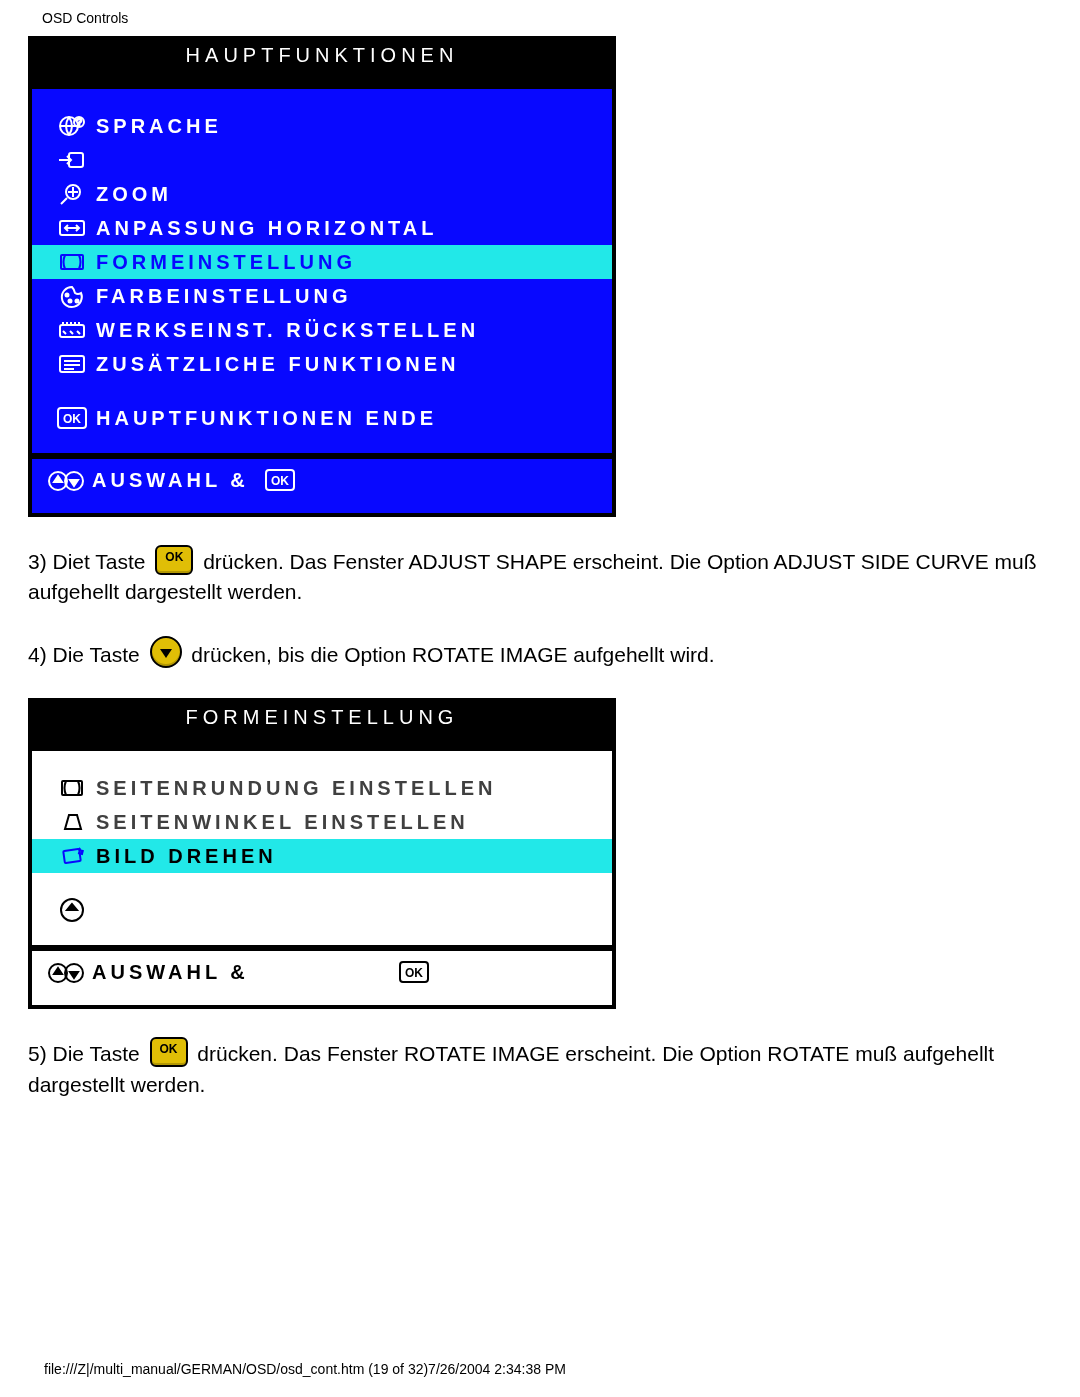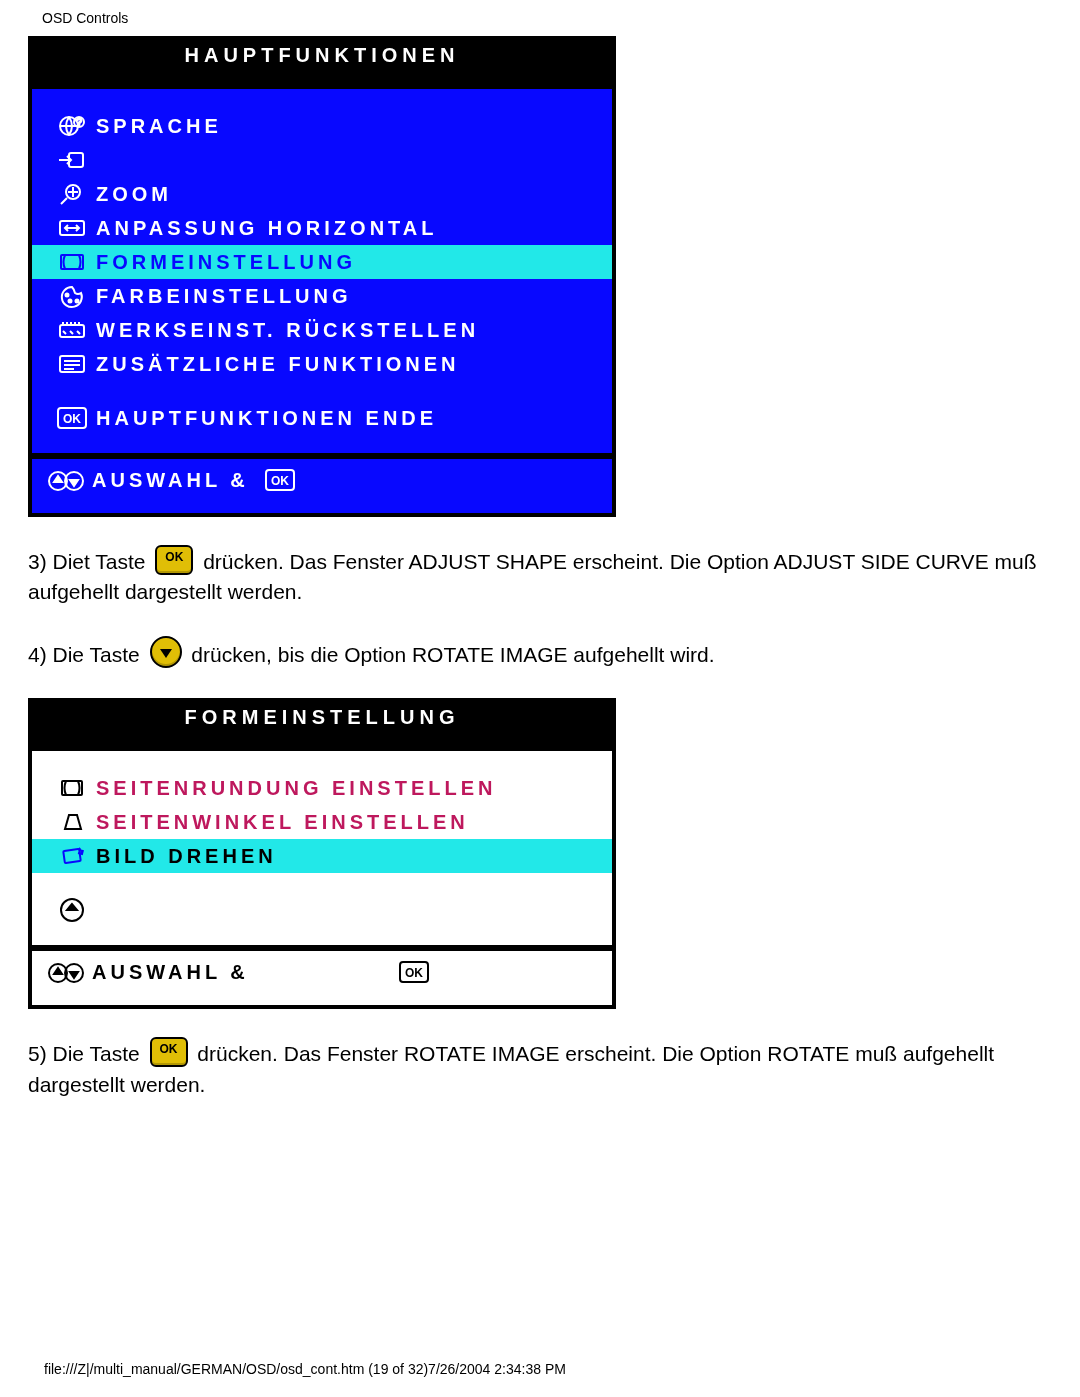--- a/index.html
+++ b/index.html
@@ -1,28 +1,28 @@
 <!DOCTYPE html>
 <html><head>
 <meta charset="utf-8">
 <style>
   html,body{margin:0;padding:0;background:#fff;font-family:Helvetica,Arial,sans-serif;color:#000;}
   body{width:1080px;min-height:1397px;position:relative;}
   .page{padding:0 28px 0 28px;}
   .page-title{font-size:14px;margin:10px 0 10px 14px;}
   .osd{border:4px solid #000;width:580px;margin-left:0;}
-  .osd-header{background:#000;color:#fff;text-align:center;font-weight:bold;letter-spacing:5px;padding:4px 0 22px 0;font-size:20px;}
+  .osd-header{background:#000;color:#fff;text-align:center;font-weight:normal;letter-spacing:5px;padding:4px 0 22px 0;font-size:20px;}
   .osd-body{background:#0808ff;padding:20px 0 18px 0;}
   .osd-body.white{background:#fff;}
   .osd-row{display:flex;align-items:center;padding:0 16px;height:34px;}
   .osd-row .icon{width:48px;display:flex;justify-content:center;}
   .osd-row .label{color:#fff;font-weight:bold;letter-spacing:4px;font-size:20px;}
   .osd-row.sel{background:#22e8e8;}
   .osd-row.sel .label{color:#0808ff;}
-  .osd-body.white .osd-row .label{color:#be185d;}
+  .osd-body.white .osd-row .label{color:#404040;}
   .osd-body.white .osd-row.sel .label{color:#000000;}
   .osd-gap{height:20px;}
   .osd-footer-sep{height:6px;background:#000;}
   .osd-footer{background:#0808ff;display:flex;padding:10px 16px;height:34px;}
   .osd-footer.white{background:#fff;}
   .osd-footer .label{color:#fff;font-weight:bold;letter-spacing:4px;font-size:20px;}
   .osd-footer.white .label{color:#000;}
   .osd-footer .icon{margin-right:8px;}
   .osd-footer .ok-right{margin-left:auto;}
   .para{margin:28px 0;font-size:21px;line-height:1.45;}

